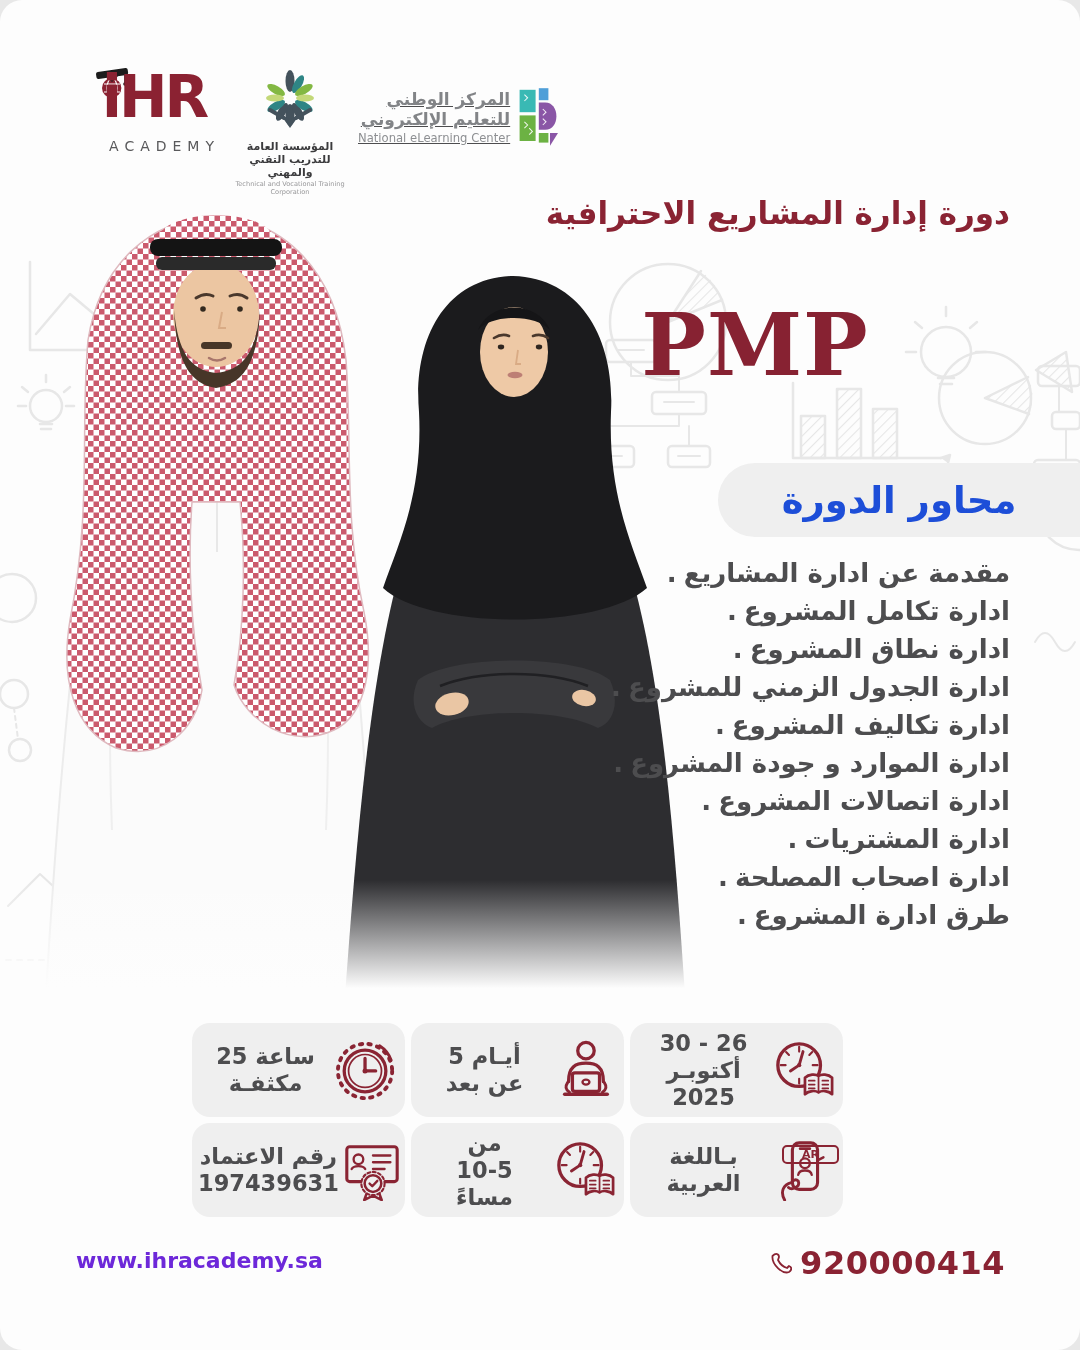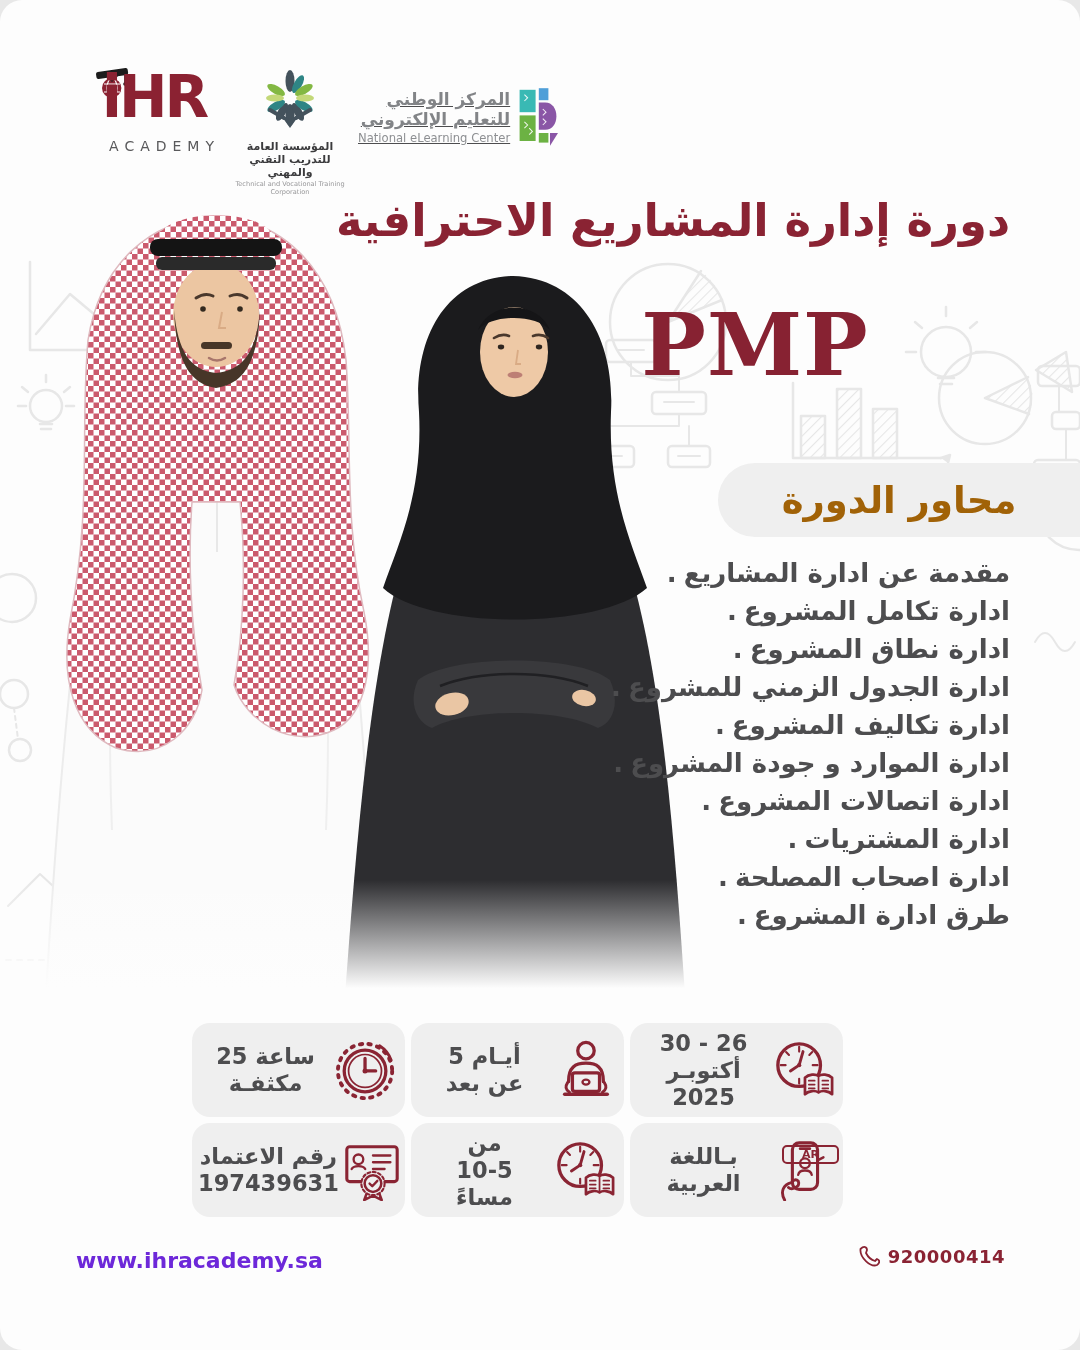--- a/index.html
+++ b/index.html
@@ -17,42 +17,42 @@
   .ihr-globe{position:absolute;left:6px;top:2px;}
   .ihr-academy{position:absolute;left:0px;top:76px;width:132px;text-align:right;font-size:14px;letter-spacing:6px;color:#59595b;font-weight:500;}
   .tvtc-logo{position:absolute;left:226px;top:68px;width:128px;text-align:center;}
   .tvtc-ar{font-size:11px;font-weight:700;color:#3b3b3d;margin-top:2px;direction:rtl;}
   .tvtc-en{font-size:6.6px;color:#98989a;margin-top:1px;}
   .nec-logo{position:absolute;left:358px;top:86px;display:flex;align-items:center;text-decoration:underline;}
   .nec-text{text-align:right;color:#828487;margin-right:8px;}
   .nec-ar{font-size:17px;font-weight:600;line-height:1.18;direction:rtl;}
   .nec-en{font-size:11.6px;margin-top:2px;color:#8d8f92;}
   
-  .course-title{position:absolute;top:196px;right:70px;margin:0;font-size:45px;font-weight:800;color:#8a2333;direction:rtl;line-height:1.1;}
+  .course-title{position:absolute;top:196px;right:70px;margin:0;font-size:31px;font-weight:800;color:#8a2333;direction:rtl;line-height:1.1;}
   .pmp{position:absolute;top:294px;left:600px;width:310px;text-align:center;font-family:"DejaVu Serif", serif;font-size:86px;font-weight:600;color:#872232;letter-spacing:1px;}
   
   .people{position:absolute;left:0;top:210px;}
   .people-fade{position:absolute;left:0;top:880px;width:740px;height:132px;background:linear-gradient(to bottom, rgba(253,253,253,0), #fdfdfd 82%);}
   
   .topics-pill{position:absolute;top:463px;left:718px;right:-26px;height:74px;background:#efefef;border-radius:37px 0 0 37px;display:flex;align-items:center;justify-content:center;padding-right:26px;}
-  .topics-pill span{font-size:37px;font-weight:800;color:#a16207;direction:rtl;}
+  .topics-pill span{font-size:37px;font-weight:800;color:#1d4ed8;direction:rtl;}
   .topics-list{position:absolute;top:554px;right:70px;margin:0;padding:0;list-style:none;text-align:right;}
   .topics-list li{direction:rtl;font-size:26px;font-weight:700;color:#4d4d4f;line-height:38px;white-space:nowrap;}
   .topics-list .dot{margin-right:7px;}
   
   .cards{position:absolute;left:192px;top:1023px;width:722px;display:grid;grid-template-columns:213px 213px 213px;grid-template-rows:94px 94px;column-gap:41px;row-gap:16px;gap:6px;}
   .info-card{background:#efefef;border-radius:18px;display:flex;align-items:center;padding:0 8px 0 6px;box-sizing:border-box;direction:ltr;position:relative;}
   .card-text{flex:1;text-align:center;}
   .card-text .line{direction:ltr;unicode-bidi:isolate;font-size:22.5px;font-weight:800;color:#4d4d4f;line-height:27px;white-space:nowrap;}
   .card-icon{flex:0 0 auto;margin-left:2px;}
   .ar-bubble{position:absolute;top:22px;right:4px;border:2.5px solid #8a2433;border-radius:5px;padding:0px 18px;font-size:11px;font-weight:800;color:#8a2433;line-height:15px;}
   
   .footer-site{position:absolute;left:76px;top:1248px;font-size:22px;font-weight:700;color:#6d28d9;text-decoration:none;}
   .footer-phone{position:absolute;right:75px;top:1244px;display:flex;align-items:center;gap:8px;color:#8a2333;text-decoration:none;}
-  .footer-phone .num{font-size:18px;font-weight:800;letter-spacing:0.5px;}
+  .footer-phone .num{font-size:32px;font-weight:800;letter-spacing:0.5px;}
 </style>
 </head>
 <body>
 
 <div class="poster">
 
   <svg class="doodles" width="1080" height="1350" viewBox="0 0 1080 1350">
     <defs>
       <pattern id="hatch" width="7" height="7" patternUnits="userSpaceOnUse" patternTransform="rotate(45)">
         <line x1="0" y1="0" x2="0" y2="7" stroke="#e6e6e6" stroke-width="2.2"></line>

